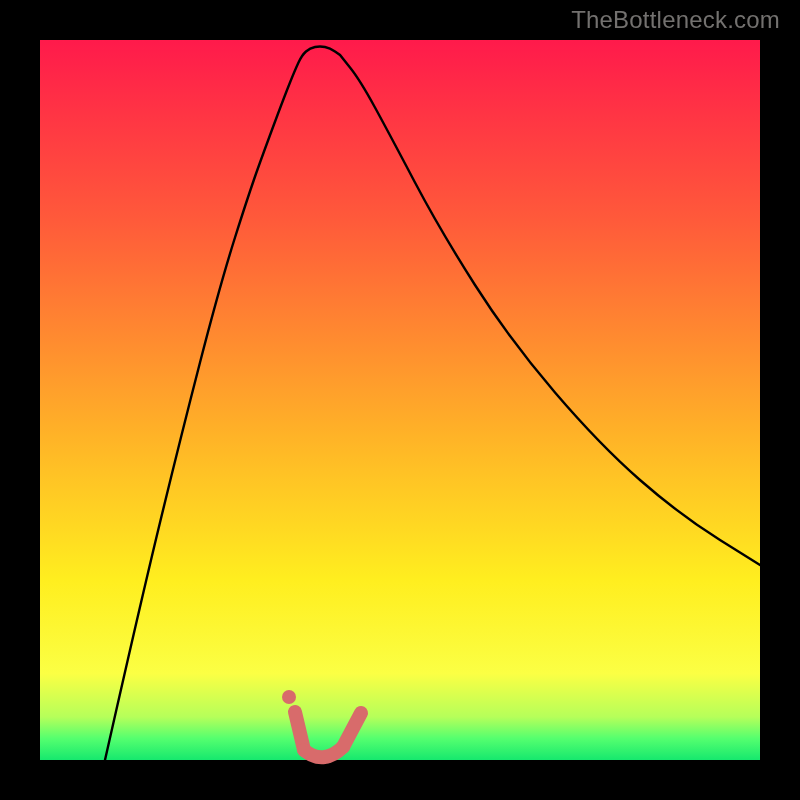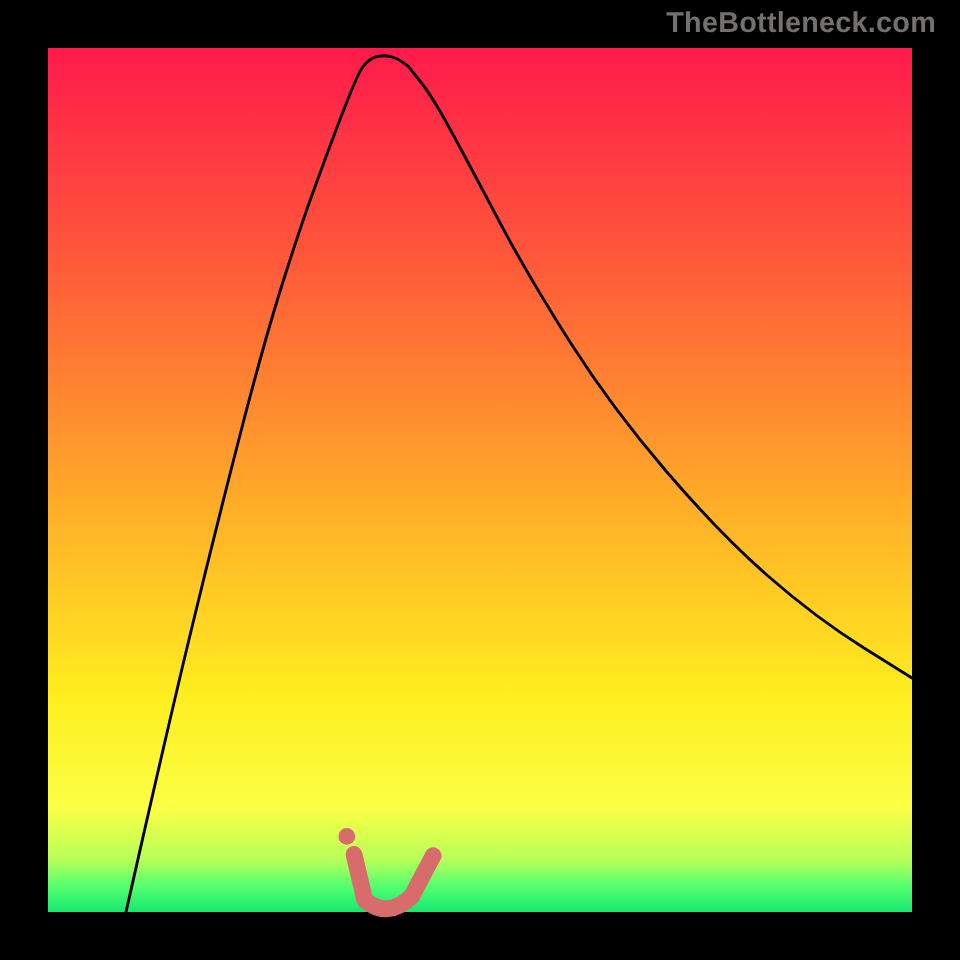--- a/index.html
+++ b/index.html
@@ -35,21 +35,21 @@
     );
   }
   .watermark {
     position: absolute;
     top: 6px;
     right: 20px;
     font-family: Arial, Helvetica, sans-serif;
     font-size: 24px;
     color: #73716f;
     letter-spacing: 0.2px;
-    font-weight: 700;
+    font-weight: 400;
   }
   svg.curves {
     position: absolute;
     left: 0;
     top: 0;
     width: 720px;
     height: 720px;
     overflow: visible;
   }
 </style>

